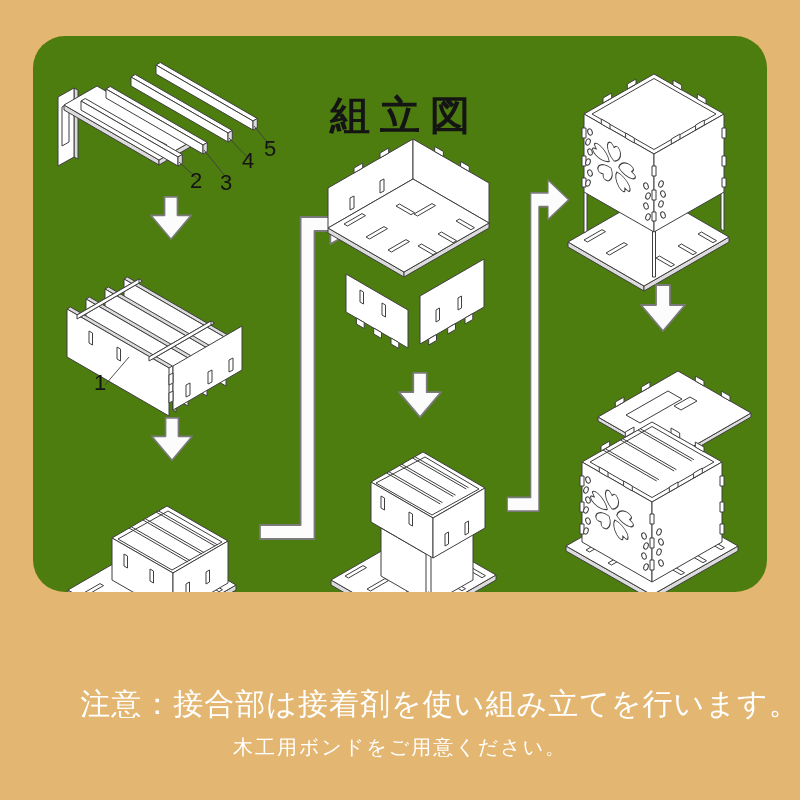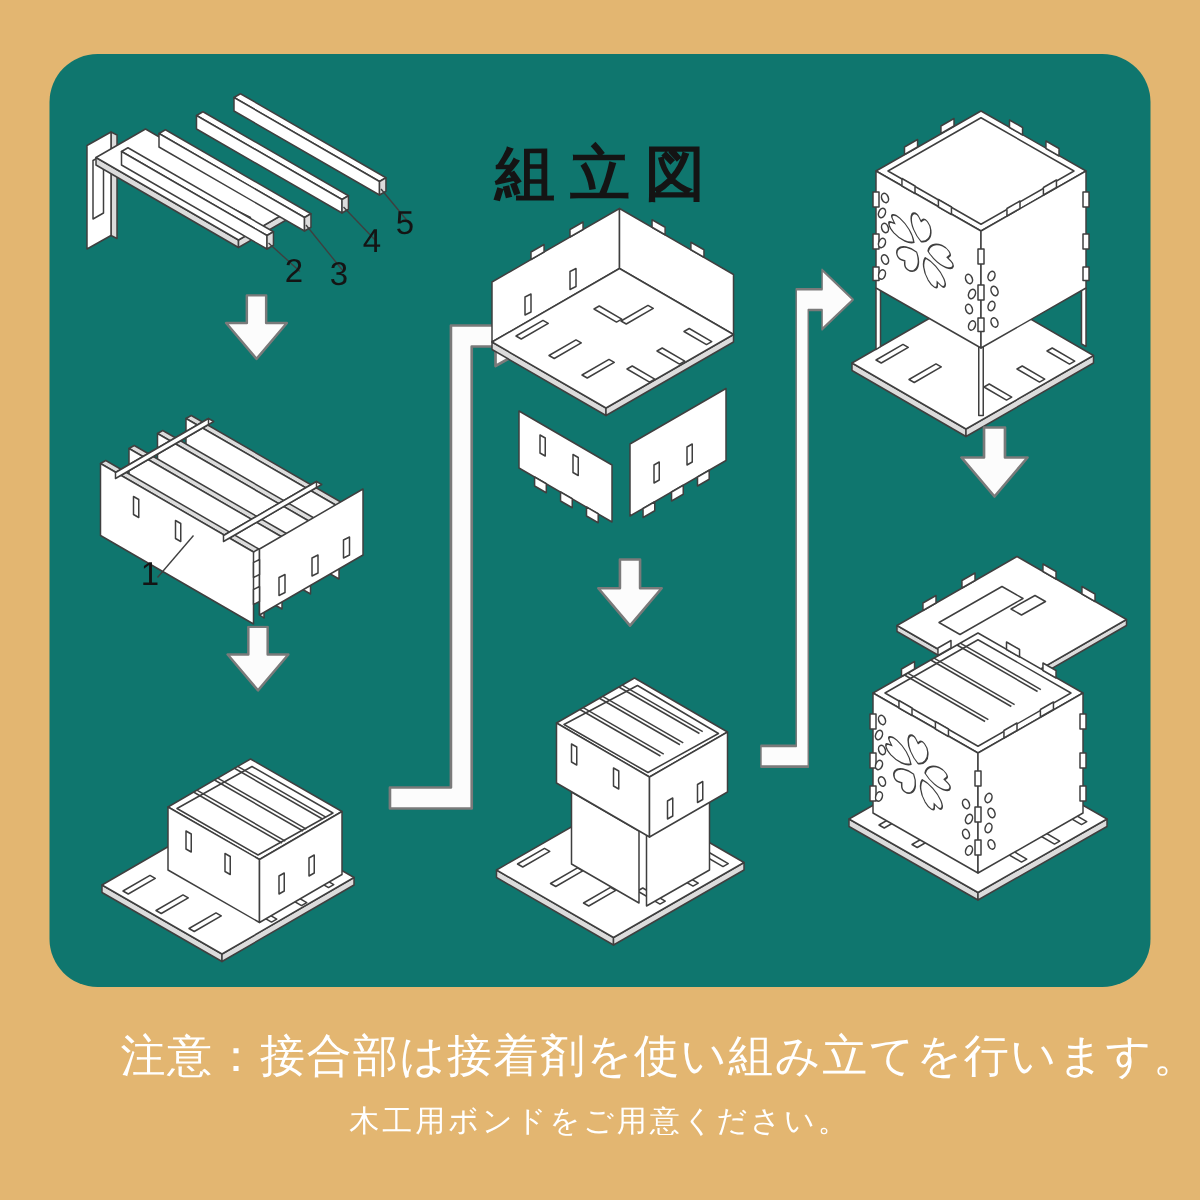--- a/index.html
+++ b/index.html
@@ -2,22 +2,22 @@
 <html><head>
 <meta charset="utf-8">
 <style>
   html,body{margin:0;padding:0;}
   body{
     width:800px;height:800px;position:relative;overflow:hidden;
     background:#e3b671;
     font-family:"Liberation Sans","DejaVu Sans",sans-serif;
   }
   .panel{
-    position:absolute;left:33px;top:36px;width:734px;height:622px;
-    background:#0f766e;border-radius:32px;overflow:hidden;text-decoration:underline;
+    position:absolute;left:33px;top:36px;width:734px;height:556px;
+    background:#4d7c0f;border-radius:32px;overflow:hidden;text-decoration:underline;
   }
   .abs{position:absolute;}
   .title{
     position:absolute;top:52px;left:50%;transform:translateX(-50%);
     font-size:40px;font-weight:600;color:#141414;letter-spacing:10px;
     padding-left:10px;white-space:nowrap;
   }
   .part-num{
     position:absolute;font-size:22px;color:#141414;font-weight:400;
     width:22px;text-align:center;line-height:1;

